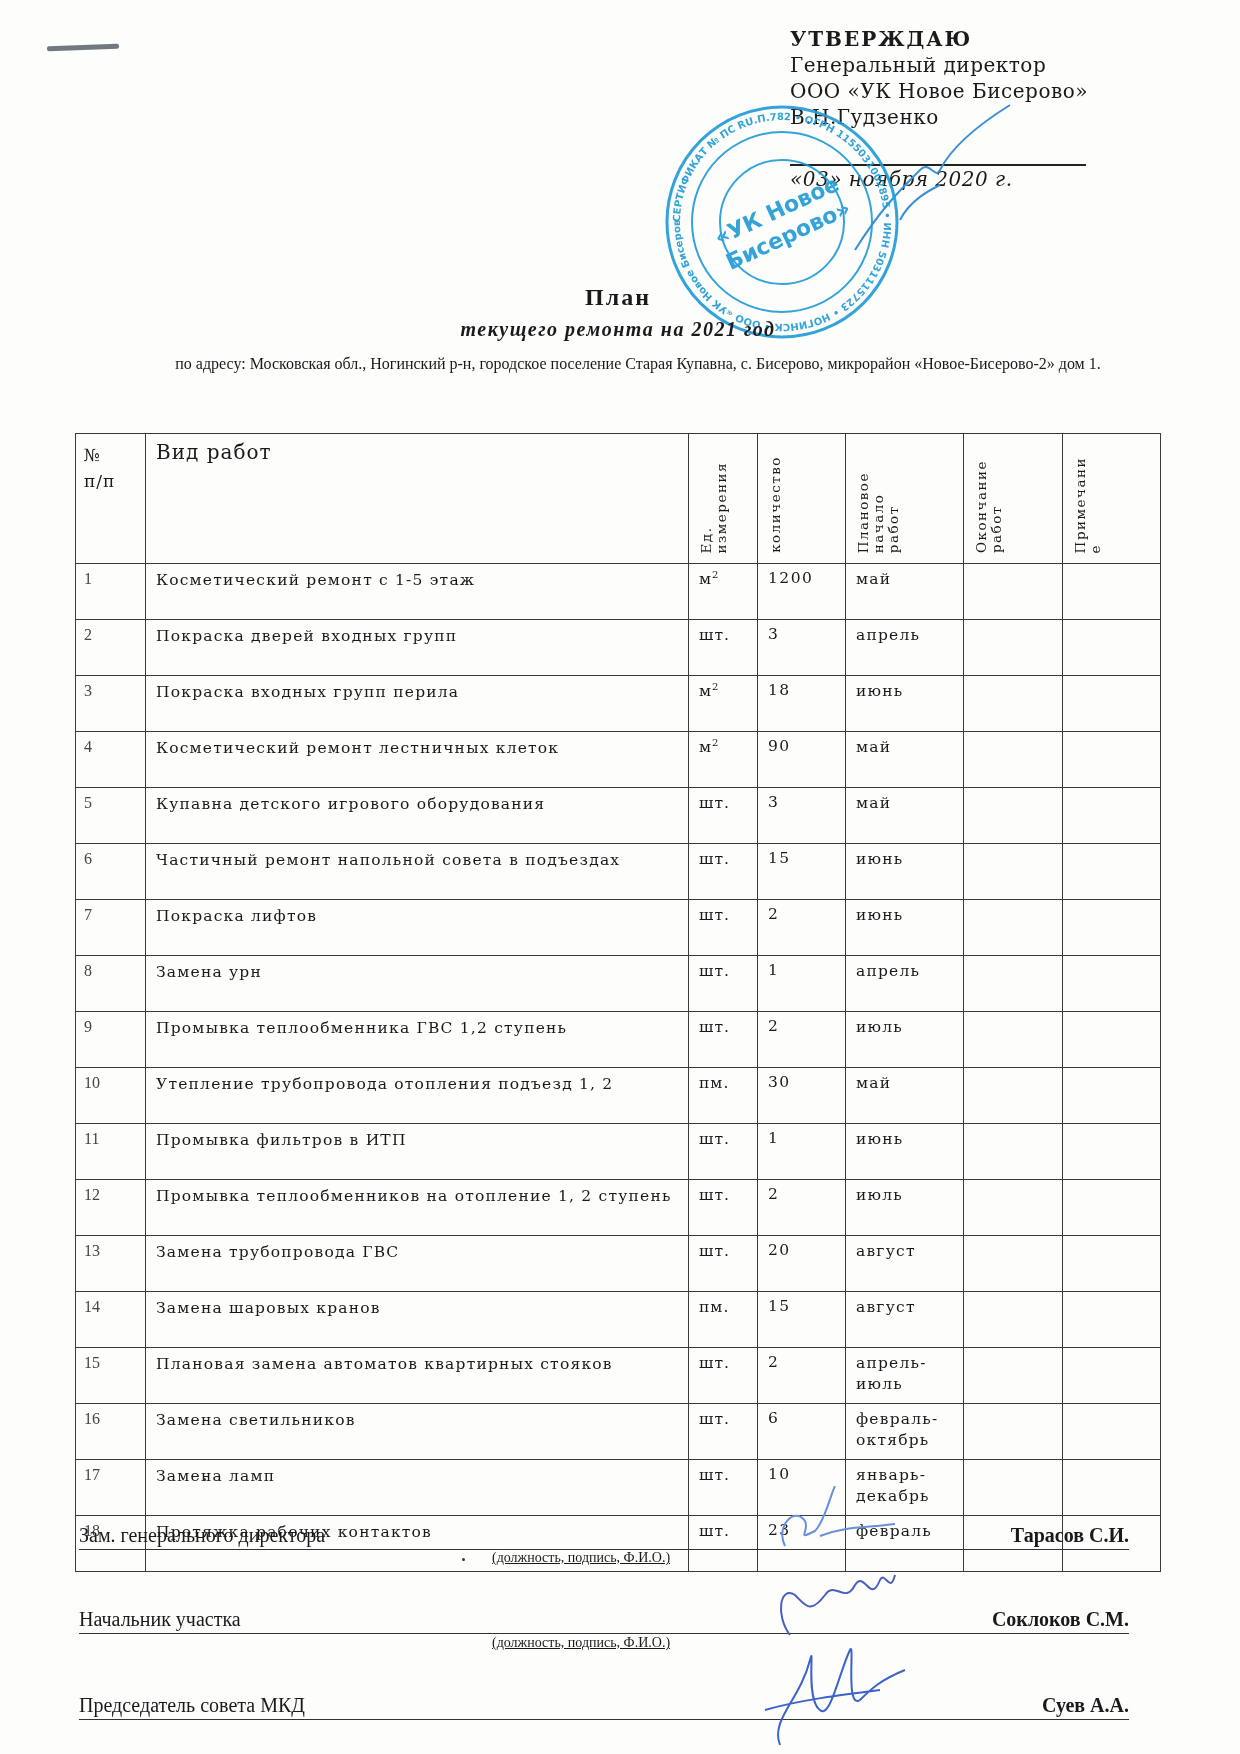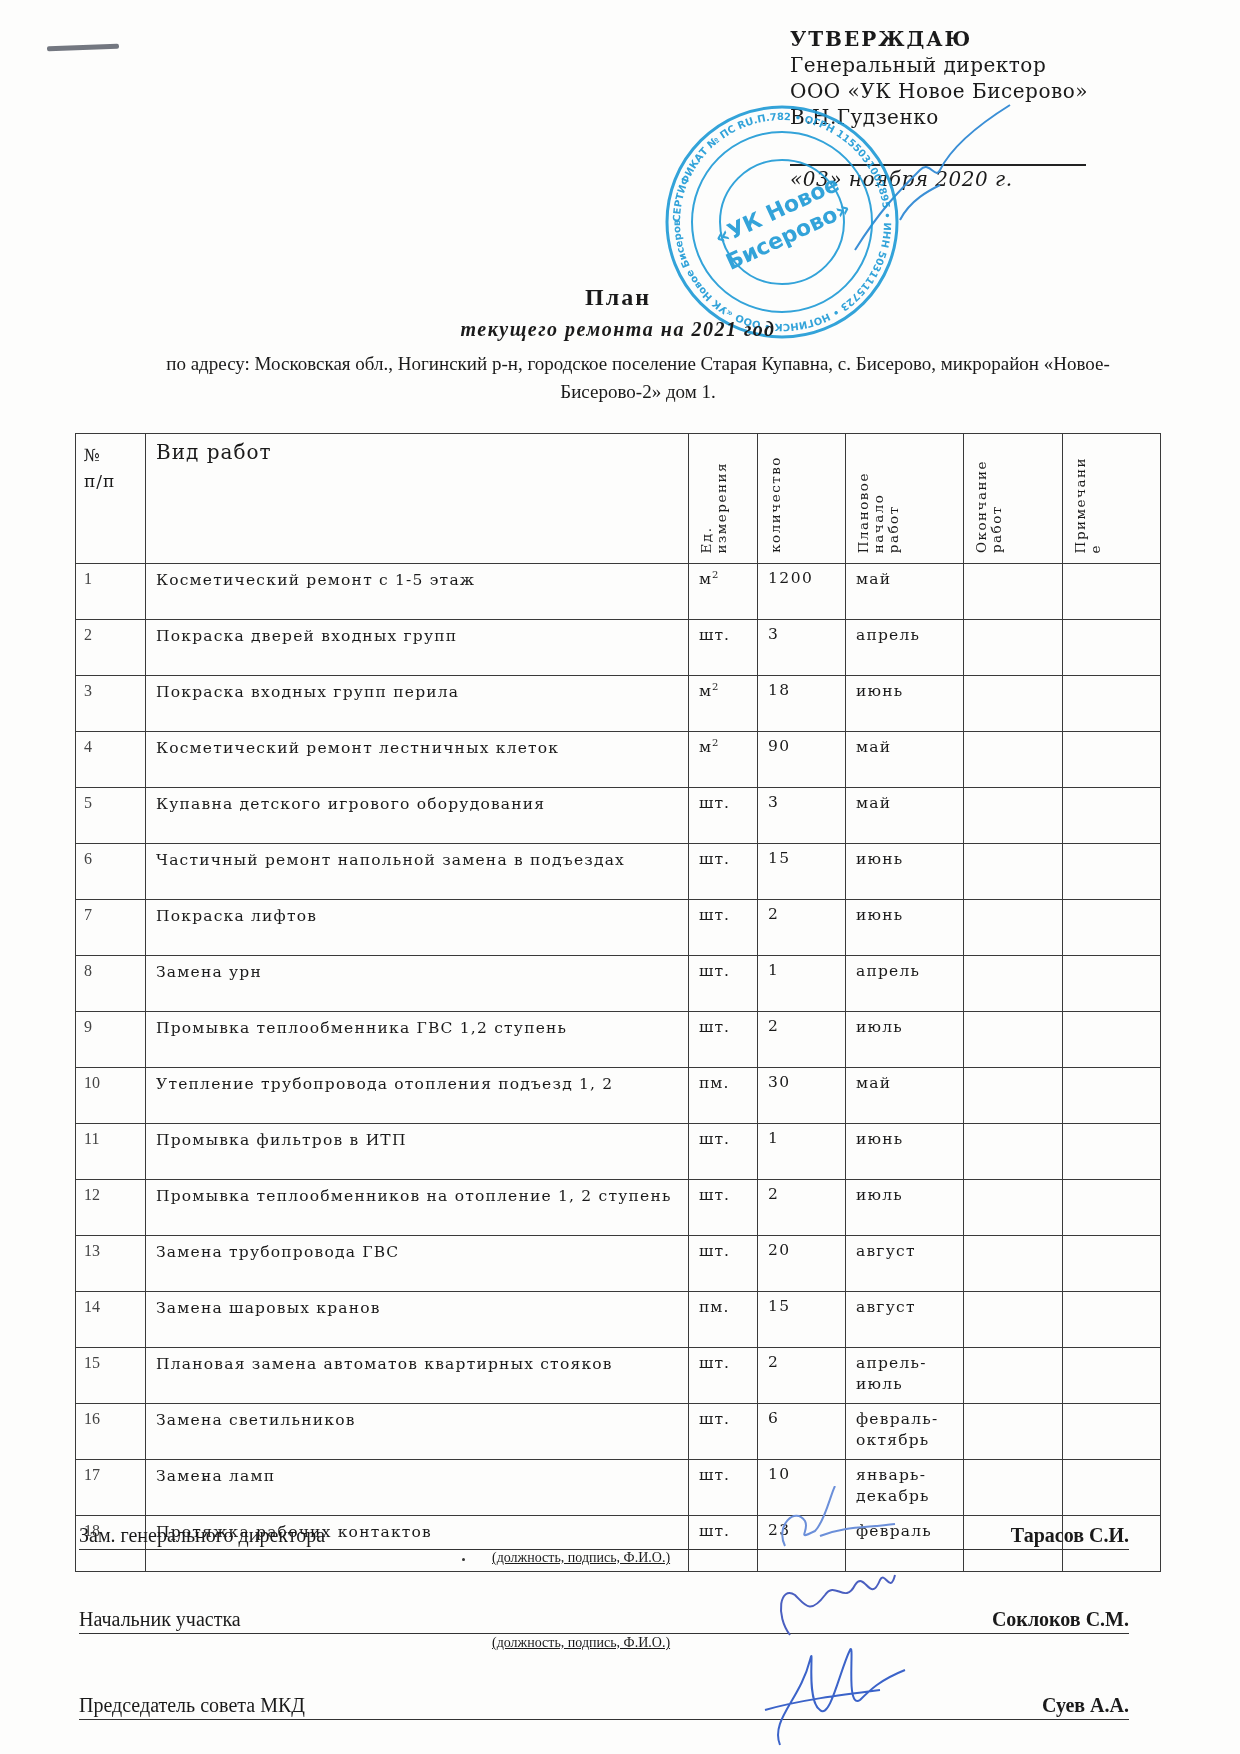--- a/index.html
+++ b/index.html
@@ -15,21 +15,21 @@
   .approve .head { font-weight: bold; letter-spacing: 2px; }
   .approve .line { height: 26px; }
   .approve .sig-line { margin-top: 12px; width: 296px; border-bottom: 2px solid #222; height: 22px; }
   .approve .date { margin-top: 0; font-style: italic; }
 
   .stamp { position: absolute; left: 662px; top: 102px; width: 240px; height: 240px; opacity: .9; }
 
   .title-block { position: absolute; left: 0; width: 1236px; text-align: center; }
   .t1 { top: 284px; font-family: "Liberation Serif", serif; font-weight: bold; font-size: 24px; letter-spacing: 2px; }
   .t2 { top: 318px; font-family: "Liberation Serif", serif; font-weight: bold; font-size: 20px; letter-spacing: 1.5px; font-style: italic; }
-  .t3 { top: 350px; font-family: "Liberation Serif", serif; font-size: 19px; line-height: 28px; padding-left: 140px; padding-right: 100px; box-sizing: border-box; }
+  .t3 { top: 350px; font-family: "Liberation Serif", serif; font-size: 16px; line-height: 28px; padding-left: 140px; padding-right: 100px; box-sizing: border-box; }
 
   table.plan { position: absolute; left: 75px; top: 433px; border-collapse: collapse; table-layout: fixed; font-size: 15.5px; }
   table.plan td, table.plan th { border: 1.4px solid #3a3a3a; padding: 0; vertical-align: top; font-weight: normal; }
   table.plan th { height: 121px; text-align: left; }
   table.plan td { height: 49px; }
   .c0 { width: 70px; } .c1 { width: 543px; } .c2 { width: 69px; } .c3 { width: 88px; }
   .c4 { width: 118px; } .c5 { width: 99px; } .c6 { width: 98px; }
   .hdr-no { padding: 8px 0 0 8px !important; font-size: 17px; line-height: 26px; letter-spacing: 1px; }
   .hdr-work { padding: 6px 0 0 10px !important; font-size: 20px; letter-spacing: 1px; }
   .vert { position: relative; }
@@ -166,21 +166,21 @@
         <td class="cell-num">5</td>
         <td class="cell-txt">Купавна детского игрового оборудования</td>
         <td class="cell-unit"><span>шт.</span><sup></sup></td>
         <td class="cell-qty">3</td>
         <td class="cell-start" style="white-space:pre-line">май</td>
         <td></td>
         <td></td>
       </tr>
       <tr>
         <td class="cell-num">6</td>
-        <td class="cell-txt">Частичный ремонт напольной замена в подъездах</td>
+        <td class="cell-txt">Частичный ремонт напольной совета в подъездах</td>
         <td class="cell-unit"><span>шт.</span><sup></sup></td>
         <td class="cell-qty">15</td>
         <td class="cell-start" style="white-space:pre-line">июнь</td>
         <td></td>
         <td></td>
       </tr>
       <tr>
         <td class="cell-num">7</td>
         <td class="cell-txt">Покраска лифтов</td>
         <td class="cell-unit"><span>шт.</span><sup></sup></td>

